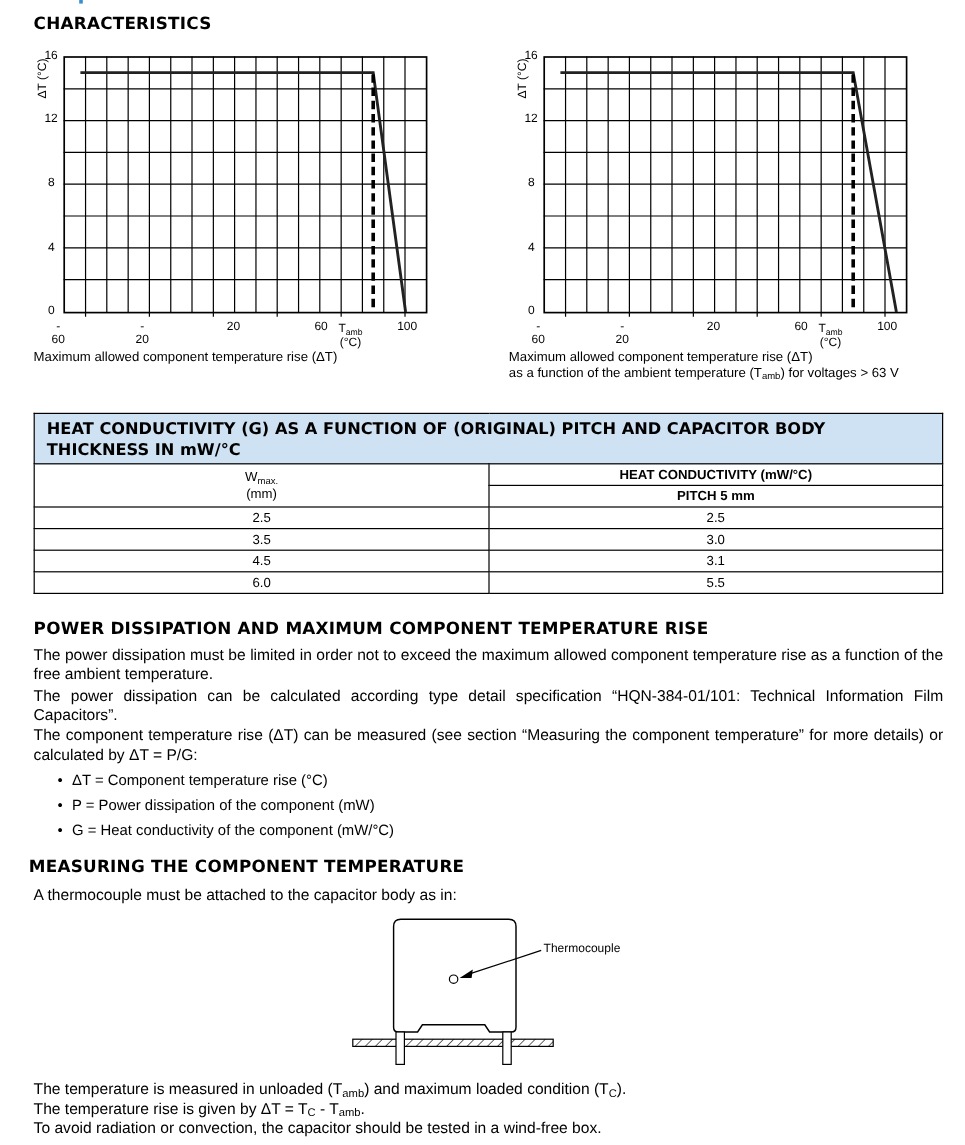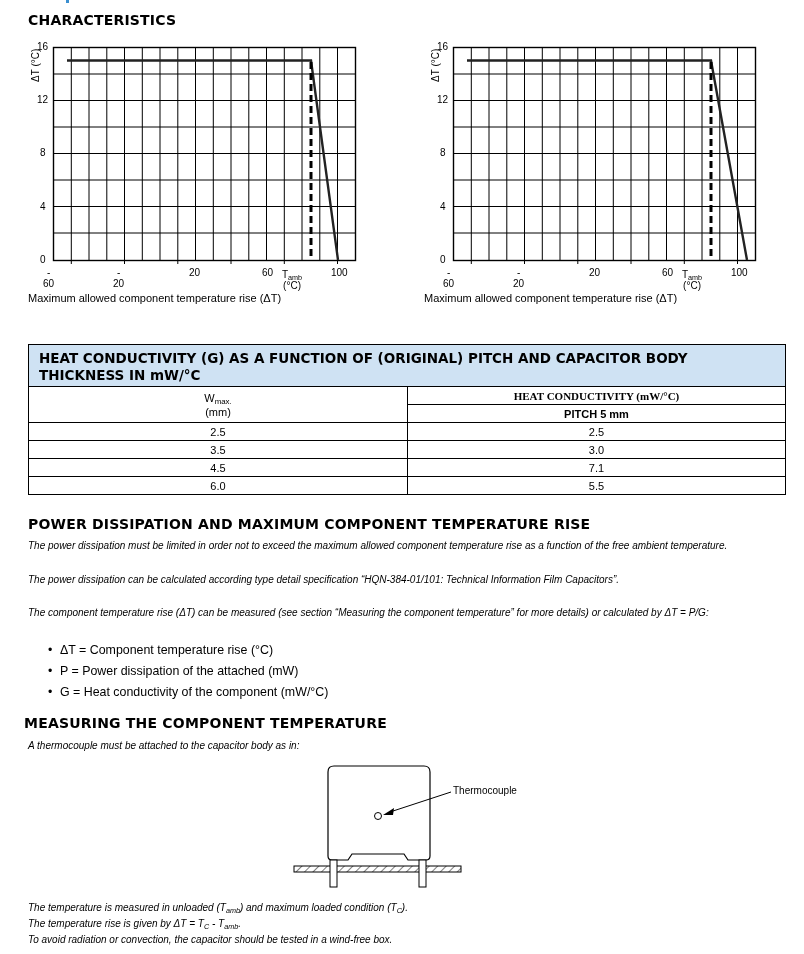--- a/index.html
+++ b/index.html
@@ -13,21 +13,21 @@
   .tick { position:absolute; font-size:10px;text-align:center; }
   .ylab { position:absolute; font-size:10px; transform:rotate(-90deg); transform-origin:left top; white-space:nowrap; }
   .caption { position:absolute; font-size:11px; line-height:13px; white-space:nowrap; }
   sub { font-size:0.72em; vertical-align:-2px; line-height:0; }
   table.heat { position:absolute; left:28px; top:344px; width:758px; border-collapse:collapse; font-size:11px; }
   table.heat td, table.heat th { border:1px solid #000; text-align:center; padding:0; }
   table.heat .title-cell { background:#cfe2f3; text-align:left; padding:4px 10px 2px 10px; height:35px;
        font-family:"DejaVu Sans", sans-serif; font-weight:bold; font-size:13.5px; line-height:17px; }
   table.heat .data-row td { height:17px;text-align:center; }
   table.heat .bold { font-weight:bold; }
-  .para { position:absolute; left:28px; width:758px; font-size:10px; line-height:16px; text-align:justify;font-style:italic; }
+  .para { position:absolute; left:28px; width:758px; font-size:13px; line-height:16px; text-align:justify; }
   .bullet { position:absolute; left:28px; font-size:12.4px; line-height:16px;margin-left:20px; }
   .bullet .dot { display:inline-block; width:12px; }
 </style>
 </head>
 <body>
 
 <div class="abs blue-mark"></div>
 
 <div class="abs h-bold" style="left:28px;top:12px;">CHARACTERISTICS</div>
 
@@ -119,66 +119,67 @@
   <div class="tick" style="left:40px;top:201px;">4</div>
   <div class="tick" style="left:40px;top:254px;">0</div>
   <div class="tick" style="left:43px;top:267px;">- 60</div>
   <div class="tick" style="left:113px;top:267px;">- 20</div>
   <div class="tick" style="left:189px;top:267px;">20</div>
   <div class="tick" style="left:262px;top:267px;">60</div>
   <div class="tick" style="left:331px;top:267px;">100</div>
   <div class="tick" style="left:282px;top:269px;"><span>T</span><sub>amb</sub><span> (°C)</span></div>
   <div class="caption" style="left:24px;top:292px;width:370px;">
     <div>Maximum allowed component temperature rise (ΔT)</div>
+    <div><span>as a function of the ambient temperature (T</span><sub>amb</sub><span>) for voltages &gt; 63 V</span></div>
   </div>
 </div>
 
 <table class="heat">
   <tbody>
       <tr>
     <td colspan="2" class="title-cell">
       <div>HEAT CONDUCTIVITY (G) AS A FUNCTION OF (ORIGINAL) PITCH AND CAPACITOR BODY</div>
       <div>THICKNESS IN mW/°C</div>
     </td>
   </tr>
   <tr>
     <td rowspan="2" style="width:378px;height:34px;line-height:14px;">
       <div><span>W</span><sub>max.</sub></div>
       <div>(mm)</div>
     </td>
-    <td class="bold" style="height:17px;font-family:Liberation Serif, serif;">HEAT CONDUCTIVITY (mW/°C)</td>
+    <td class="bold" style="height:17px;">HEAT CONDUCTIVITY (mW/°C)</td>
   </tr>
   <tr>
     <td class="bold" style="height:17px;">PITCH 5 mm</td>
   </tr>
   <tr class="data-row">
     <td>2.5</td>
     <td>2.5</td>
   </tr>
   <tr class="data-row">
     <td>3.5</td>
     <td>3.0</td>
   </tr>
   <tr class="data-row">
     <td>4.5</td>
-    <td>7.1</td>
+    <td>3.1</td>
   </tr>
   <tr class="data-row">
     <td>6.0</td>
     <td>5.5</td>
   </tr>
 </tbody>
   </table>
 
 <div class="abs h-bold" style="left:28px;top:516px;">POWER DISSIPATION AND MAXIMUM COMPONENT TEMPERATURE RISE</div>
 <div class="para" style="top:538px;">The power dissipation must be limited in order not to exceed the maximum allowed component temperature rise as a function of the free ambient temperature.</div>
 <div class="para" style="top:572px;">The power dissipation can be calculated according type detail specification “HQN-384-01/101: Technical Information Film Capacitors”.</div>
 <div class="para" style="top:605px;">The component temperature rise (ΔT) can be measured (see section “Measuring the component temperature” for more details) or calculated by ΔT = P/G:</div>
 <div class="bullet" style="top:642px;"><span class="dot">•</span><span>ΔT = Component temperature rise (°C)</span></div>
-<div class="bullet" style="top:663px;"><span class="dot">•</span><span>P = Power dissipation of the attached (mW)</span></div>
+<div class="bullet" style="top:663px;"><span class="dot">•</span><span>P = Power dissipation of the component (mW)</span></div>
 <div class="bullet" style="top:684px;"><span class="dot">•</span><span>G = Heat conductivity of the component (mW/°C)</span></div>
 
 <div class="abs h-bold" style="left:24px;top:715px;">MEASURING THE COMPONENT TEMPERATURE</div>
 <div class="para" style="top:738px;">A thermocouple must be attached to the capacitor body as in:</div>
 
 <svg class="abs" style="left:280px;top:760px;" width="200" height="130">
   <defs>
     <pattern id="hatch" width="6" height="6" patternUnits="userSpaceOnUse" patternTransform="rotate(45)">
       <line x1="0" y1="0" x2="0" y2="6" stroke="#000" stroke-width="1"></line>
     </pattern>

